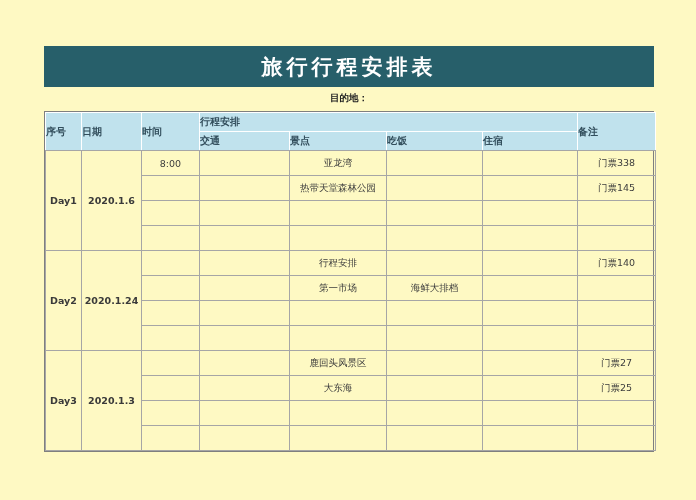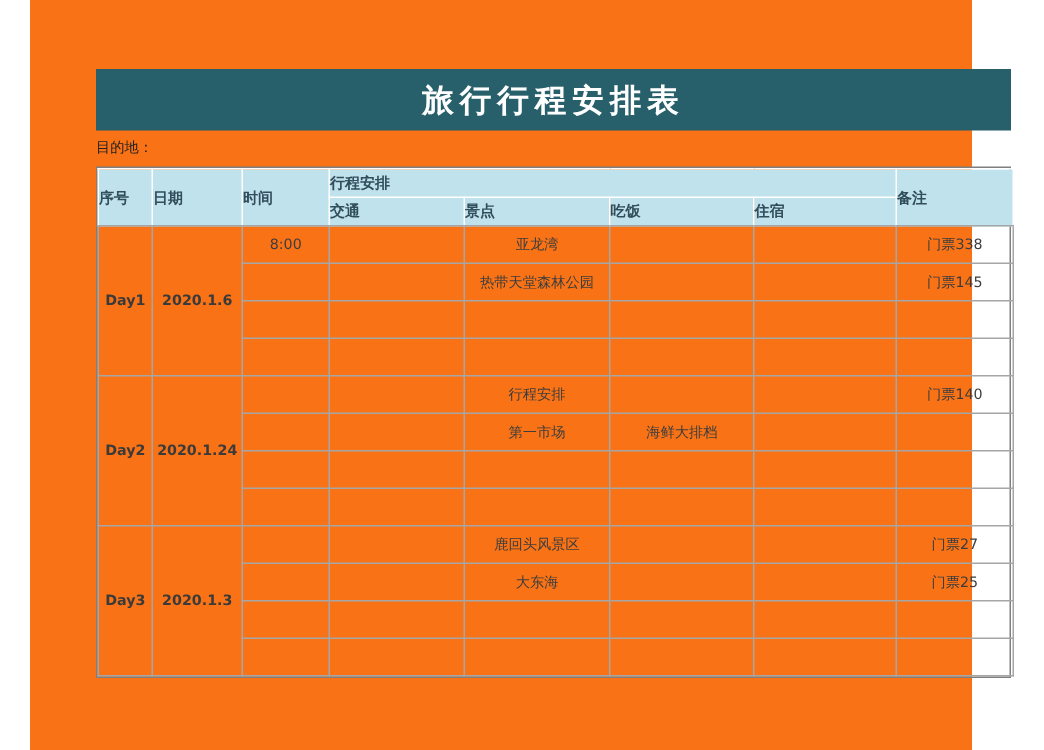--- a/index.html
+++ b/index.html
@@ -8,47 +8,46 @@
     background: #ffffff;
     font-family: "DejaVu Sans", sans-serif;
   }
   body {
     width: 696px;
     height: 500px;
     overflow: hidden;
   }
   .page {
     box-sizing: border-box;
-    width: 628px;
+    width: 696px;
     height: 500px;
     padding: 46px 42px 0 44px;
-    background: #f97316;
-    margin-left: 20px;
+    background: #fef9c3;
   }
   .title-bar {
     width: 610px;
     height: 41px;
     background: #275f6a;
     color: #ffffff;
     display: flex;
     align-items: center;
     justify-content: center;
     font-size: 21px;
     font-weight: 600;
     letter-spacing: 4px;
     box-sizing: border-box;
   }
   .meta-row {
     width: 610px;
     display: flex;
-    justify-content: space-between;
+    justify-content: center;
     align-items: center;
     margin: 5px 0 6px 0;
     font-size: 9.5px;
-    font-weight: normal;
+    font-weight: bold;
     color: #222222;
   }
   .grid-wrap {
     width: 610px;
     border: 1px solid #7f7f7f;
     box-sizing: border-box;
   }
   table.itinerary {
     border-collapse: collapse;
     table-layout: fixed;

